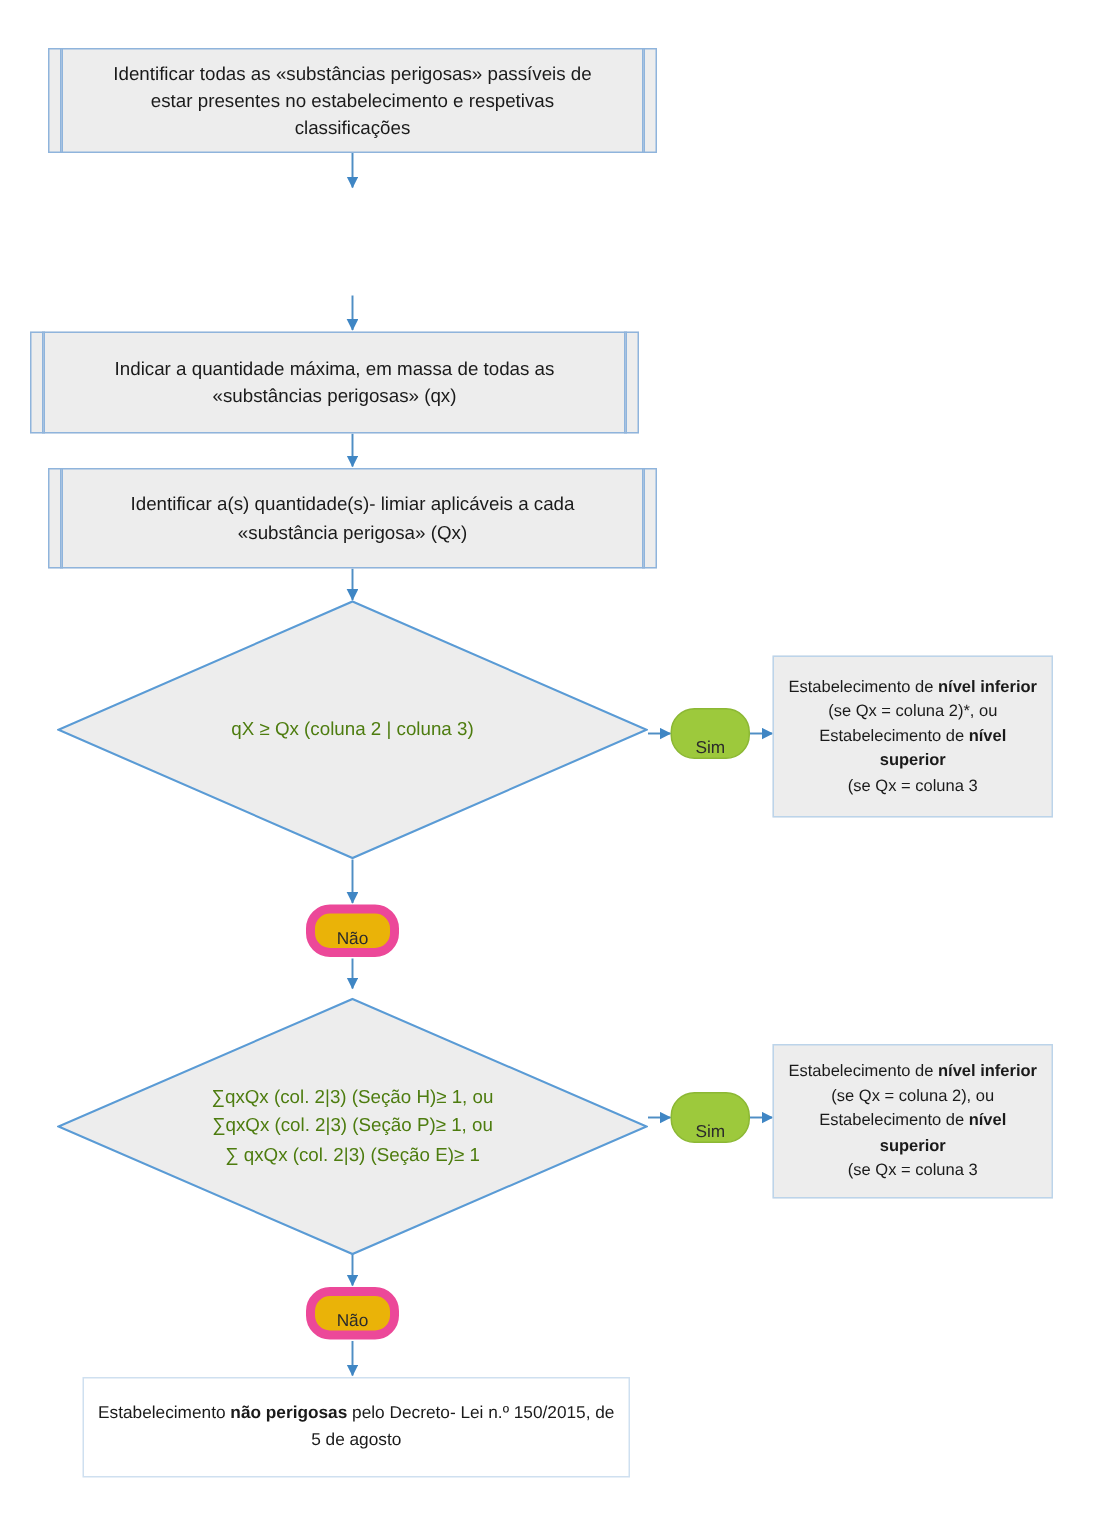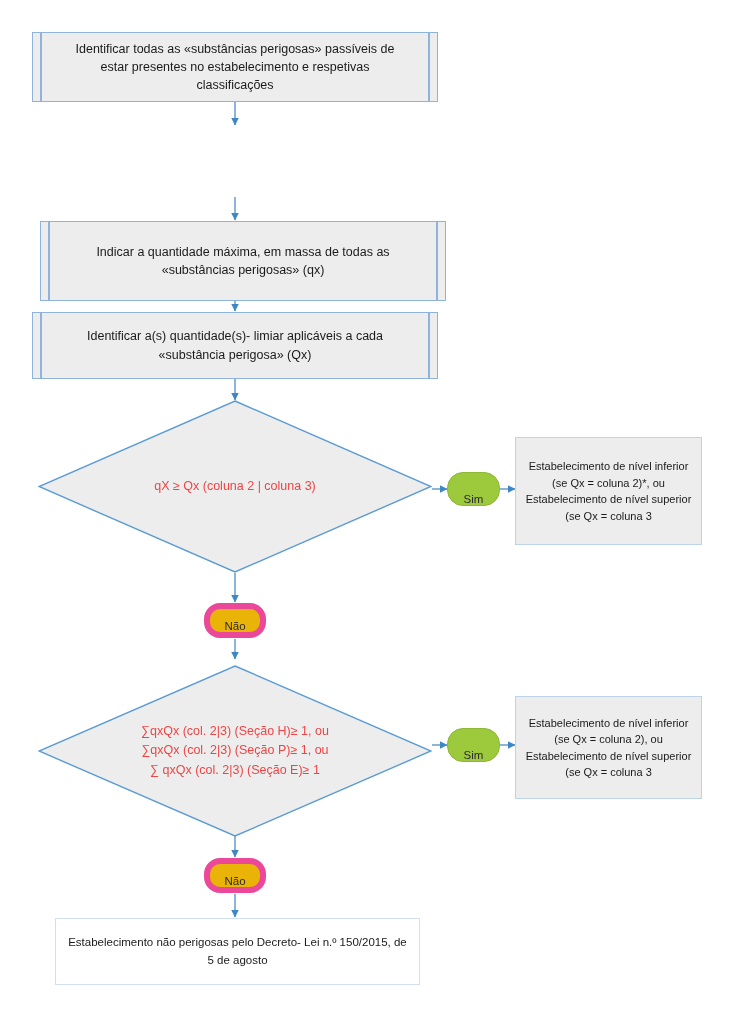--- a/index.html
+++ b/index.html
@@ -69,36 +69,36 @@
     color: #1a1a1a;
     font-size: 11px;
     line-height: 1.5;
     padding: 4px 8px;
   }
   .rect.white {
     background: #ffffff;
     border: 1px solid #cfe0f0;
     font-size: 11.5px;
   }
-  .rect b { font-weight: normal; }
+  .rect b { font-weight: bold; }
 
   
   .diamond-wrap { position: absolute; }
   .diamond-wrap svg { position: absolute; left: 0; top: 0; }
   .diamond-label {
     position: absolute;
     left: 0; top: 0;
     width: 100%; height: 100%;
     display: flex;
     align-items: center;
     justify-content: center;
     text-align: center;
     font-size: 12.5px;
     line-height: 1.55;
-    color: #ef4444;
+    color: #4d7c0f;
     padding: 0 40px;
     box-sizing: border-box;
   }
 
   
   .pill {
     position: absolute;
     box-sizing: border-box;
     display: flex;
     align-items: flex-end;
@@ -141,21 +141,21 @@
       <line x1="432" y1="745" x2="447" y2="745"></line>
       <line x1="500" y1="745" x2="515" y2="745"></line>
     </g>
   </svg>
 
   <div class="proc" style="left:32px; top:32px; width:406px; height:70px;">
     <span class="txt">Identificar todas as «substâncias perigosas» passíveis de<br>estar presentes no estabelecimento e respetivas<br>classificações</span>
   </div>
 
 
-  <div class="proc" style="left:40px; top:221px; width:406px; height:80px;">
+  <div class="proc" style="left:20px; top:221px; width:406px; height:68px;">
     <span class="txt">Indicar a quantidade máxima, em massa de todas as<br>«substâncias perigosas» (qx)</span>
   </div>
 
   <div class="proc" style="left:32px; top:312px; width:406px; height:67px;">
     <span class="txt">Identificar a(s) quantidade(s)- limiar aplicáveis a cada<br>«substância perigosa» (Qx)</span>
   </div>
 
   <div class="diamond-wrap" style="left:38px; top:400px; width:394px; height:173px;">
     <svg width="394" height="173" viewBox="0 0 394 173" xmlns="http://www.w3.org/2000/svg">
       <polygon points="197,1 393,86.5 197,172 1,86.5" fill="#ededed" stroke="#5a9bd5" stroke-width="1.4"></polygon>

